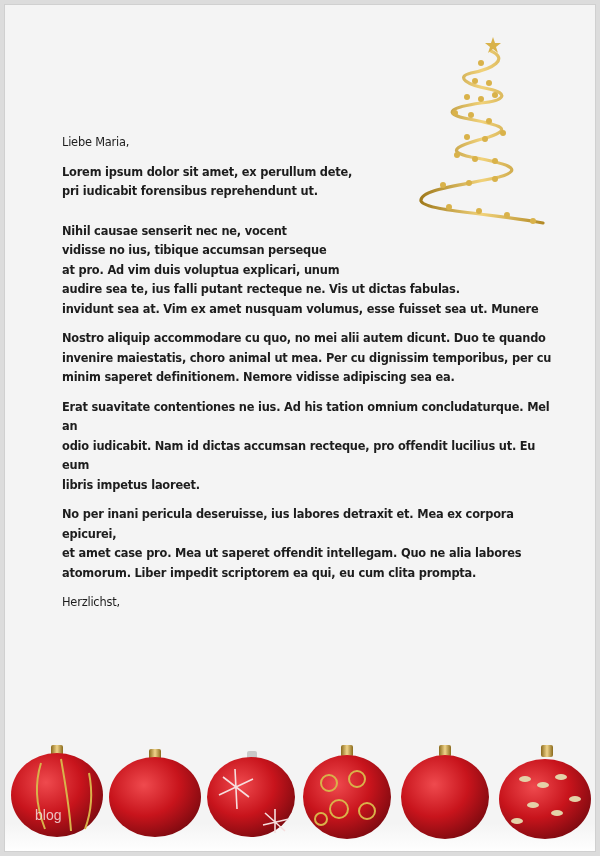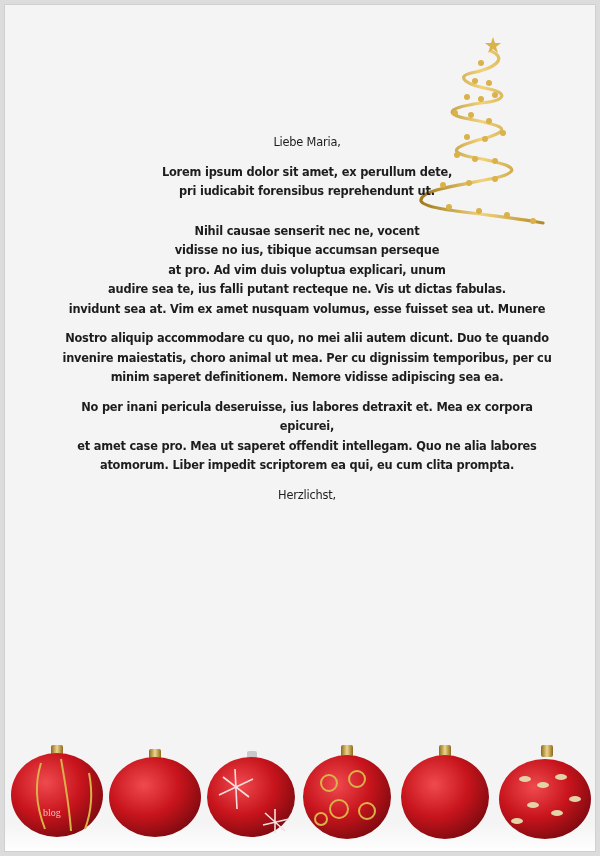--- a/index.html
+++ b/index.html
@@ -5,30 +5,29 @@
     html, body { margin: 0; padding: 0; }
     body { width: 600px; height: 856px; background: #dcdcdc; overflow: hidden; position: relative; }
     .page {
       position: absolute; left: 4px; top: 4px; width: 592px; height: 848px;
       background: #f4f4f4; border: 1px solid #d0d0d0; box-sizing: border-box; overflow: hidden;
     }
     .letter {
       position: absolute; left: 57px; top: 128px; width: 490px;
       font-family: "DejaVu Sans", sans-serif; font-size: 11.4px; color: #1d1d1d;
       letter-spacing: -0.2px;
-      text-align: center;
     }
     .letter p { margin: 0 0 10px 0; line-height: 19.5px; }
     .letter .line { display: block; font-weight: bold; }
     .gap { height: 10px; }
     .tree { position: absolute; left: 404px; top: 28px; width: 140px; height: 196px; }
     .baubles { position: absolute; left: 0; top: 728px; width: 592px; height: 120px; }
     .watermark {
-      position: absolute; left: 38px; top: 802px; font-family: Liberation Serif, serif;
-      font-size: 10px; color: #f3dede; opacity: 0.85;
+      position: absolute; left: 30px; top: 802px; font-family: Liberation Sans, sans-serif;
+      font-size: 14px; color: #f3dede; opacity: 0.85;
     }
   </style>
 </head>
 <body>
 
 <div class="page">
 
   <svg class="tree" viewBox="0 0 140 196">
     <defs>
       <linearGradient id="gold" x1="0" x2="1">
@@ -78,20 +77,25 @@
       <span class="line">Nihil causae senserit nec ne, vocent</span>
       <span class="line">vidisse no ius, tibique accumsan perseque</span>
       <span class="line">at pro. Ad vim duis voluptua explicari, unum</span>
       <span class="line">audire sea te, ius falli putant recteque ne. Vis ut dictas fabulas.</span>
       <span class="line">invidunt sea at. Vim ex amet nusquam volumus, esse fuisset sea ut. Munere</span>
     </p>
     <p>
       <span class="line">Nostro aliquip accommodare cu quo, no mei alii autem dicunt. Duo te quando</span>
       <span class="line">invenire maiestatis, choro animal ut mea. Per cu dignissim temporibus, per cu</span>
       <span class="line">minim saperet definitionem. Nemore vidisse adipiscing sea ea.</span>
+    </p>
+    <p>
+      <span class="line">Erat suavitate contentiones ne ius. Ad his tation omnium concludaturque. Mel an</span>
+      <span class="line">odio iudicabit. Nam id dictas accumsan recteque, pro offendit lucilius ut. Eu eum</span>
+      <span class="line">libris impetus laoreet.</span>
     </p>
     <p>
       <span class="line">No per inani pericula deseruisse, ius labores detraxit et. Mea ex corpora epicurei,</span>
       <span class="line">et amet case pro. Mea ut saperet offendit intellegam. Quo ne alia labores</span>
       <span class="line">atomorum. Liber impedit scriptorem ea qui, eu cum clita prompta.</span>
     </p>
     <p>Herzlichst,</p>
   </div>
 
   <svg class="baubles" viewBox="0 0 592 120">

